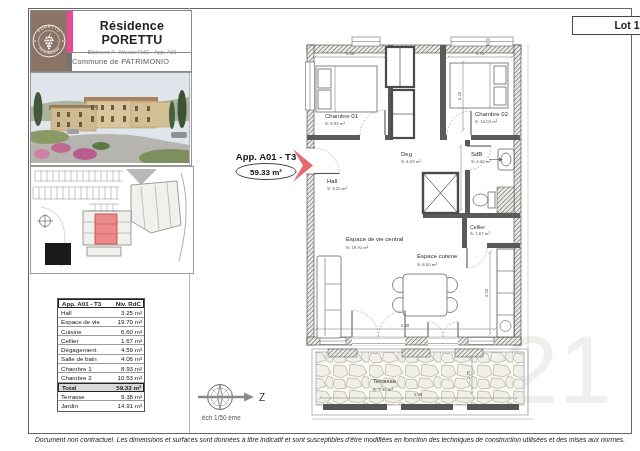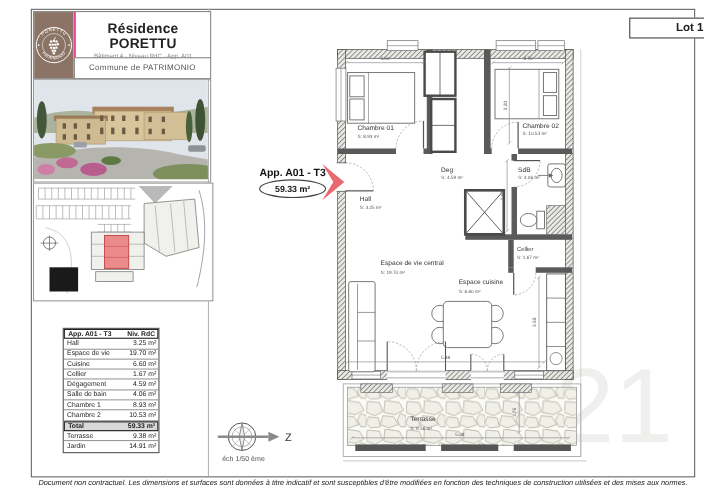--- a/index.html
+++ b/index.html
@@ -5,25 +5,25 @@
   html,body{margin:0;padding:0;}
   body{width:640px;height:451px;position:relative;background:#fff;overflow:hidden;
        font-family:"Liberation Sans",sans-serif;color:#222;}
   .abs{position:absolute;}
   
   .frame{left:28px;top:8px;width:602px;height:424px;border:1px solid #666;}
   .vdiv{left:189px;top:8px;width:0;height:425px;border-left:1px solid #b5b5b5;}
   
   .header-box{left:30px;top:10px;width:160px;height:60px;border:1px solid #888;background:#fff;}
   .logo{left:0;top:0;width:36px;height:60px;}
-  .title-area{left:36px;top:0;width:124px;height:42px;border-left:2px solid #ec4899;border-bottom:1px solid #888;box-sizing:border-box;text-align:center;}
+  .title-area{left:36px;top:0;width:124px;height:42px;border-left:6px solid #ec4899;border-bottom:1px solid #888;box-sizing:border-box;text-align:center;}
   .res-title{font-size:12.5px;font-weight:bold;letter-spacing:.2px;margin-top:8px;}
   .res-sub{font-size:5.6px;color:#8a8a8a;margin-top:2px;}
-  .commune{left:36px;top:42px;width:124px;height:18px;border-left:1px solid #737373;box-sizing:border-box;
-           font-size:7.3px;color:#555;text-align:center;line-height:17px;letter-spacing:.3px;}
+  .commune{left:36px;top:42px;width:124px;height:18px;border-left:5px solid #737373;box-sizing:border-box;
+           font-size:7.3px;color:#555;text-align:left;line-height:17px;letter-spacing:.3px;}
   
   .photo-box{left:30px;top:72px;width:160px;height:92px;border:1px solid #999;}
   .site-box{left:30px;top:166px;width:162px;height:106px;border:1px solid #999;background:#fff;}
   
   .stable{left:57px;top:298px;width:86px;border:1px solid #555;background:#fff;}
   .trow{display:flex;align-items:center;height:9.3px;border-bottom:1px solid #9a9a9a;font-size:6.2px;box-sizing:border-box;}
   .trow:last-child{border-bottom:none;}
   .trow .tl{flex:1;padding-left:3px;white-space:nowrap;}
   .trow .tv{width:32px;text-align:right;padding-right:2px;white-space:nowrap;}
   .thead,.ttotal{font-weight:bold;border:1.2px solid #222;}

